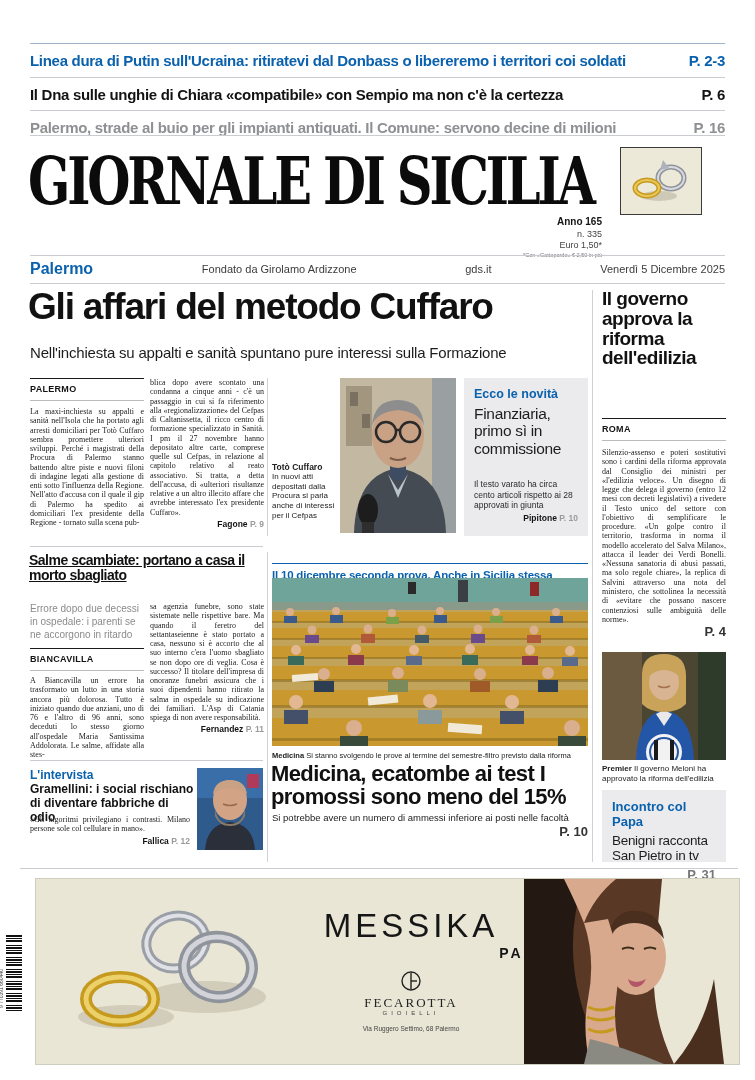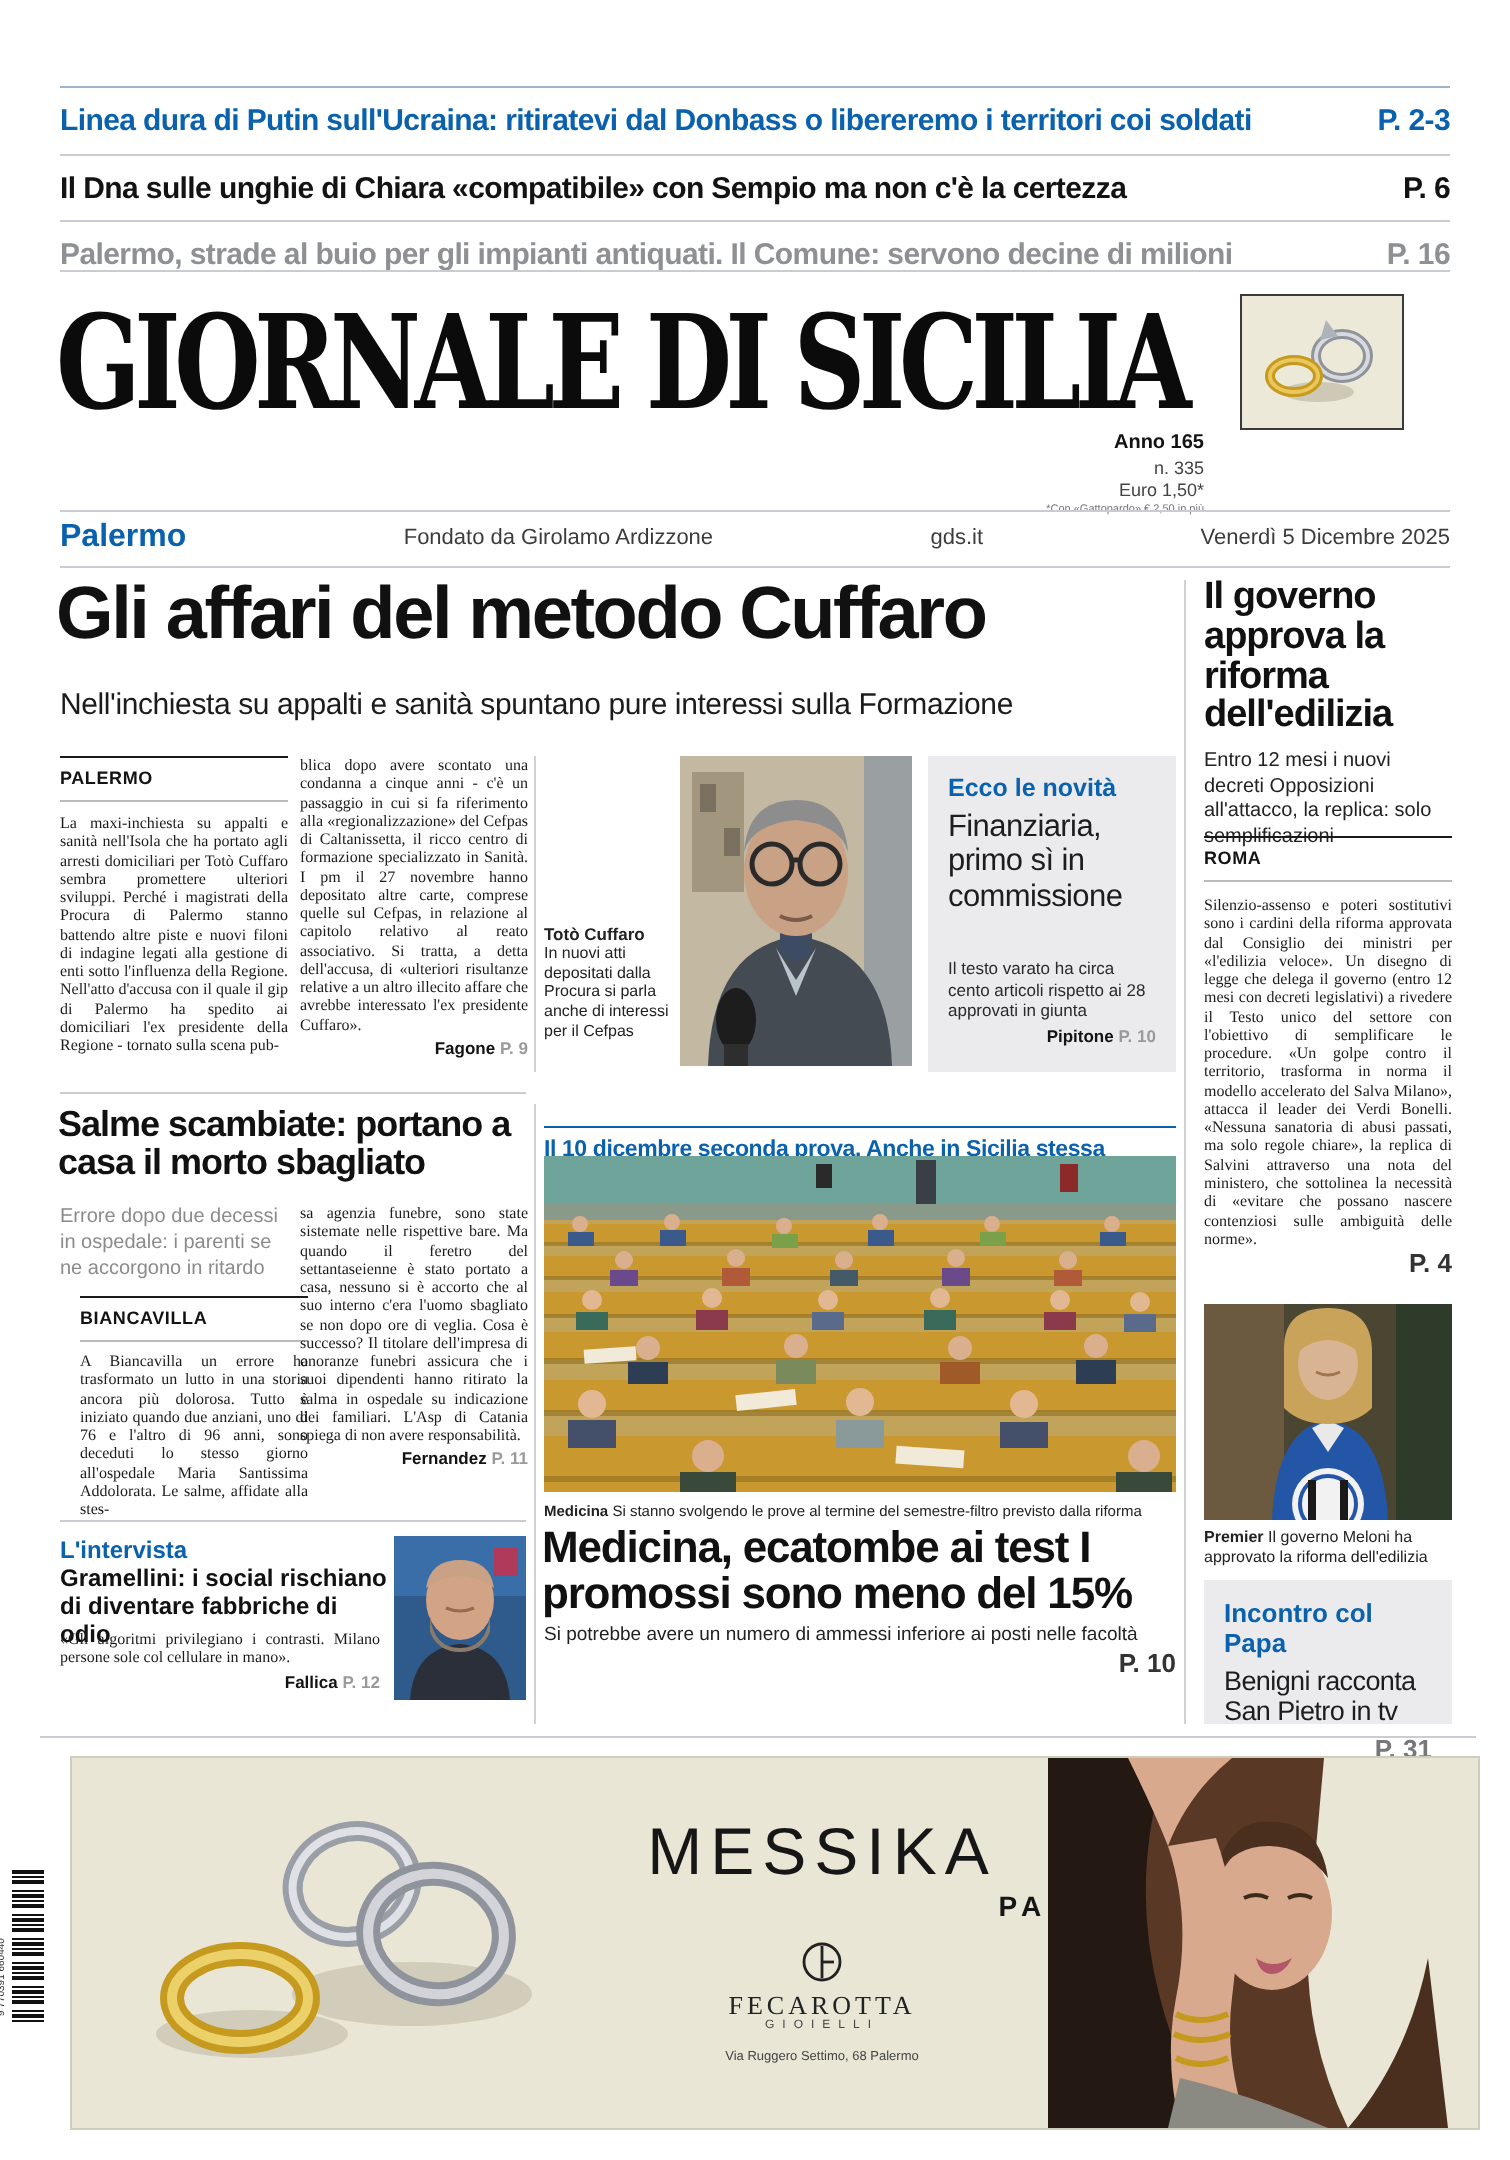--- a/index.html
+++ b/index.html
@@ -58,22 +58,22 @@
 
   
   .righthead{position:absolute;left:602px;top:289px;width:124px;font-weight:bold;font-size:19px;
              line-height:1.04;letter-spacing:-.5px;color:#111;}
   .rightsub{position:absolute;left:602px;top:375px;width:124px;font-size:10px;line-height:1.25;color:#222;}
   .rightkick{position:absolute;left:602px;top:418px;width:124px;}
   .rightbody{position:absolute;left:602px;top:448px;width:124px;}
   .pgref{font-weight:bold;font-size:13px;text-align:right;color:#333;}
 
   
-  .salmehead{position:absolute;left:29px;top:553px;width:238px;font-weight:bold;font-size:18px;
-             line-height:1.05;letter-spacing:-.5px;color:#111;}
+  .salmehead{position:absolute;left:29px;top:553px;width:238px;font-weight:bold;font-size:14px;
+             line-height:1.05;letter-spacing:-.5px;color:#111;text-decoration:underline;}
   .salmesub{position:absolute;left:30px;top:602px;width:114px;font-size:10px;line-height:1.3;color:#8b8b8b;}
 
   
   .intkick{position:absolute;left:30px;top:768px;color:#0a61ad;font-weight:bold;font-size:12px;}
   .inthead{position:absolute;left:30px;top:783px;width:165px;font-weight:bold;font-size:12px;line-height:1.15;color:#111;}
   .intbody{position:absolute;left:30px;top:815px;width:160px;}
 
   
   .medkick{position:absolute;left:272px;top:563px;width:316px;color:#0a61ad;font-weight:bold;
            font-size:11.5px;border-top:1px solid #0a61ad;padding-top:5px;letter-spacing:-.2px;}
@@ -202,21 +202,20 @@
       <span>Pipitone</span>
       <span class="pg">P. 10</span>
     </div>
   </div>
 
   <div class="vr" style="left:592px;top:290px;height:572px;"></div>
   <div class="vr" style="left:267px;top:378px;height:158px;"></div>
   <div class="vr" style="left:267px;top:552px;height:310px;"></div>
 
   <div class="righthead">Il governo approva la riforma dell'edilizia</div>
-  <div class="rightsub">Entro 12 mesi i nuovi decreti Opposizioni all'attacco, la replica: solo semplificazioni</div>
   <div class="rightkick">
     <div class="kicker">ROMA</div>
   </div>
   <div class="rightbody">
     <div class="bodytext">Silenzio-assenso e poteri sostitutivi sono i cardini della riforma approvata dal Consiglio dei ministri per «l'edilizia veloce». Un disegno di legge che delega il governo (entro 12 mesi con decreti legislativi) a rivedere il Testo unico del settore con l'obiettivo di semplificare le procedure. «Un golpe contro il territorio, trasforma in norma il modello accelerato del Salva Milano», attacca il leader dei Verdi Bonelli. «Nessuna sanatoria di abusi passati, ma solo regole chiare», la replica di Salvini attraverso una nota del ministero, che sottolinea la necessità di «evitare che possano nascere contenziosi sulle ambiguità delle norme».</div>
     <div class="pgref">P. 4</div>
   </div>
 
   <div class="photo" style="left:602px;top:652px;width:124px;height:108px;">
     <svg width="124" height="108" viewBox="0 0 124 108">
@@ -242,21 +241,21 @@
 
   <div class="graybox" style="left:602px;top:790px;width:124px;height:72px;">
     <div class="boxkick" style="font-size:13px;">Incontro col Papa</div>
     <div class="boxhead" style="font-size:13.5px;">Benigni racconta San Pietro in tv</div>
     <div class="pgref" style="margin-top:4px;color:#777;">P. 31</div>
   </div>
 
   <div class="hr" style="left:30px;top:546px;width:233px;"></div>
   <div class="salmehead">Salme scambiate: portano a casa il morto sbagliato</div>
   <div class="salmesub">Errore dopo due decessi in ospedale: i parenti se ne accorgono in ritardo</div>
-  <div class="col" style="left:40px;top:648px;">
+  <div class="col" style="left:30px;top:648px;">
     <div class="kicker">BIANCAVILLA</div>
     <div class="bodytext" style="margin-top:5px;">A Biancavilla un errore ha trasformato un lutto in una storia ancora più dolorosa. Tutto è iniziato quando due anziani, uno di 76 e l'altro di 96 anni, sono deceduti lo stesso giorno all'ospedale Maria Santissima Addolorata. Le salme, affidate alla stes-</div>
   </div>
   <div class="col" style="left:150px;top:602px;">
     <div class="bodytext">sa agenzia funebre, sono state sistemate nelle rispettive bare. Ma quando il feretro del settantaseienne è stato portato a casa, nessuno si è accorto che al suo interno c'era l'uomo sbagliato se non dopo ore di veglia. Cosa è successo? Il titolare dell'impresa di onoranze funebri assicura che i suoi dipendenti hanno ritirato la salma in ospedale su indicazione dei familiari. L'Asp di Catania spiega di non avere responsabilità.</div>
     <div class="byline">
       <span>Fernandez</span>
       <span class="pg">P. 11</span>
     </div>
   </div>

